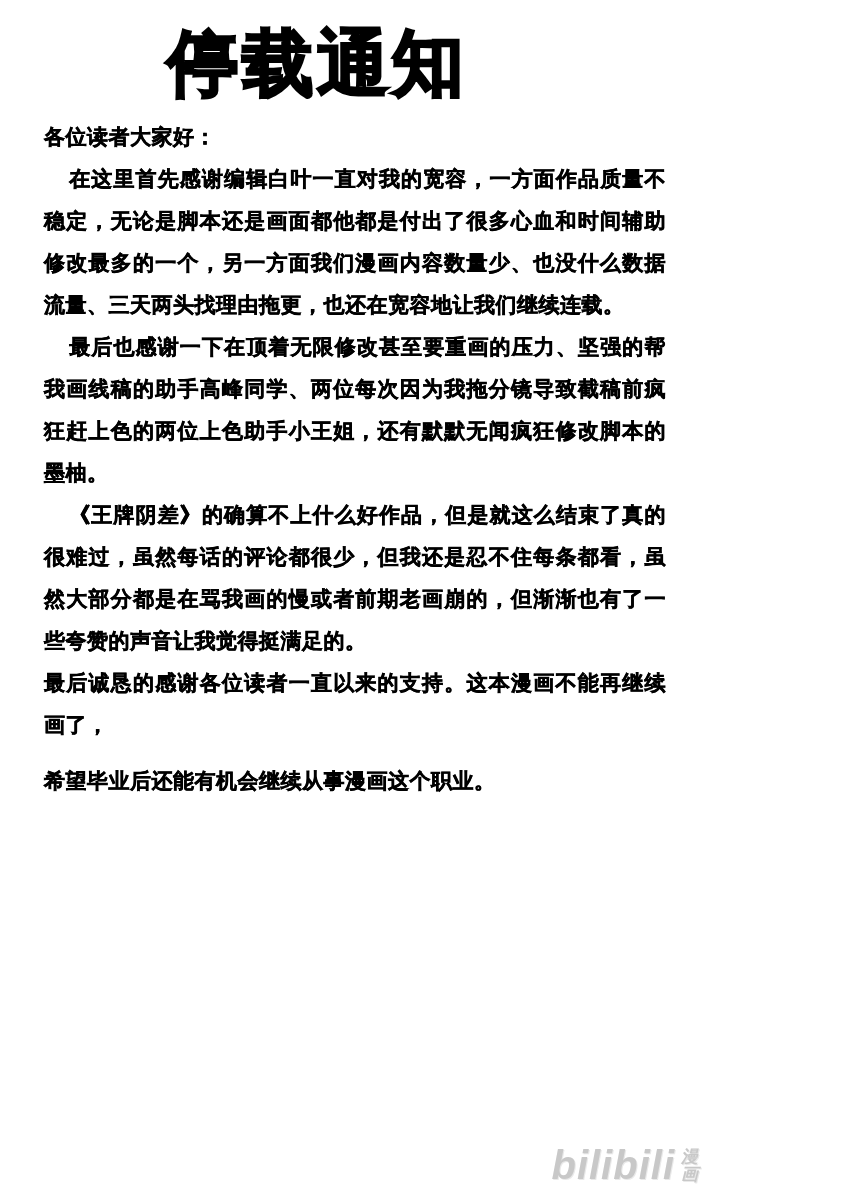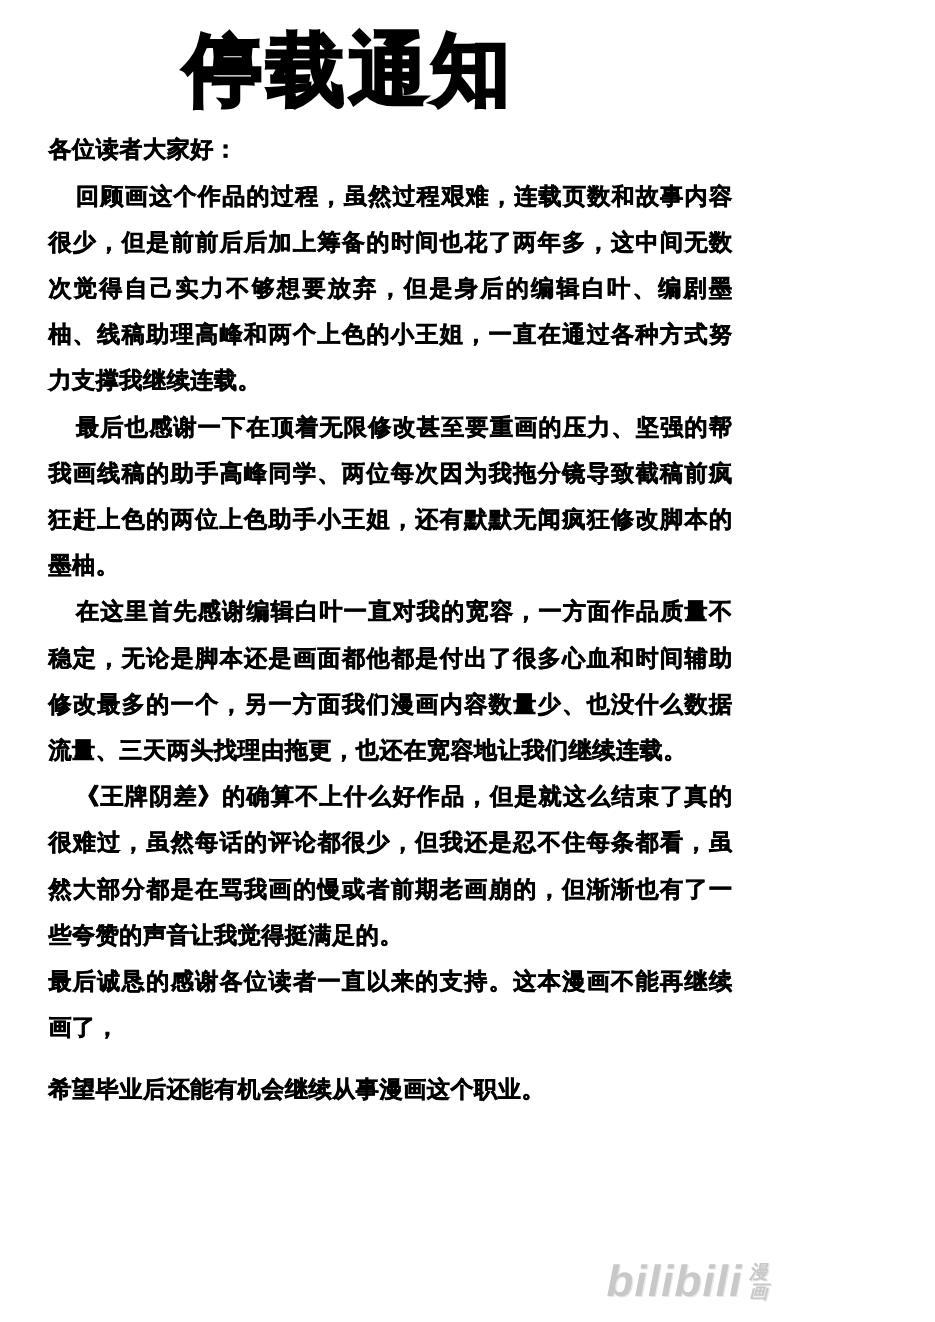--- a/index.html
+++ b/index.html
@@ -71,23 +71,22 @@
 </style>
 </head>
 <body>
 
 <div class="page">
 
   <h1 class="title">停载通知</h1>
 
   <div class="body-text">
     <p class="para flush">各位读者大家好：</p>
-    <p class="para indent">回顾画这个作品的过程，虽然过程艰难，连载页数和故事内容很少，但是前前后后加上筹备的时间也花了两年多，这中间无数次觉得自己实力不够想要放弃，但是身后的编辑白叶、编剧墨柚、线稿助理高峰和两个上色的小王姐，一直在通过各种方式努力支撑我继续连载。</p>
+    <p class="para indent">在这里首先感谢编辑白叶一直对我的宽容，一方面作品质量不稳定，无论是脚本还是画面都他都是付出了很多心血和时间辅助修改最多的一个，另一方面我们漫画内容数量少、也没什么数据流量、三天两头找理由拖更，也还在宽容地让我们继续连载。</p>
     <p class="para indent">最后也感谢一下在顶着无限修改甚至要重画的压力、坚强的帮我画线稿的助手高峰同学、两位每次因为我拖分镜导致截稿前疯狂赶上色的两位上色助手小王姐，还有默默无闻疯狂修改脚本的墨柚。</p>
-    <p class="para indent">在这里首先感谢编辑白叶一直对我的宽容，一方面作品质量不稳定，无论是脚本还是画面都他都是付出了很多心血和时间辅助修改最多的一个，另一方面我们漫画内容数量少、也没什么数据流量、三天两头找理由拖更，也还在宽容地让我们继续连载。</p>
     <p class="para indent">《王牌阴差》的确算不上什么好作品，但是就这么结束了真的很难过，虽然每话的评论都很少，但我还是忍不住每条都看，虽然大部分都是在骂我画的慢或者前期老画崩的，但渐渐也有了一些夸赞的声音让我觉得挺满足的。</p>
     <p class="para flush">最后诚恳的感谢各位读者一直以来的支持。这本漫画不能再继续画了，</p>
     <p class="para flush gap-top">希望毕业后还能有机会继续从事漫画这个职业。</p>
   </div>
 
   <div class="watermark">
     <span class="bili-text">bilibili</span>
     <span class="manga-badge">
       <span>漫</span>
       <span>画</span>

